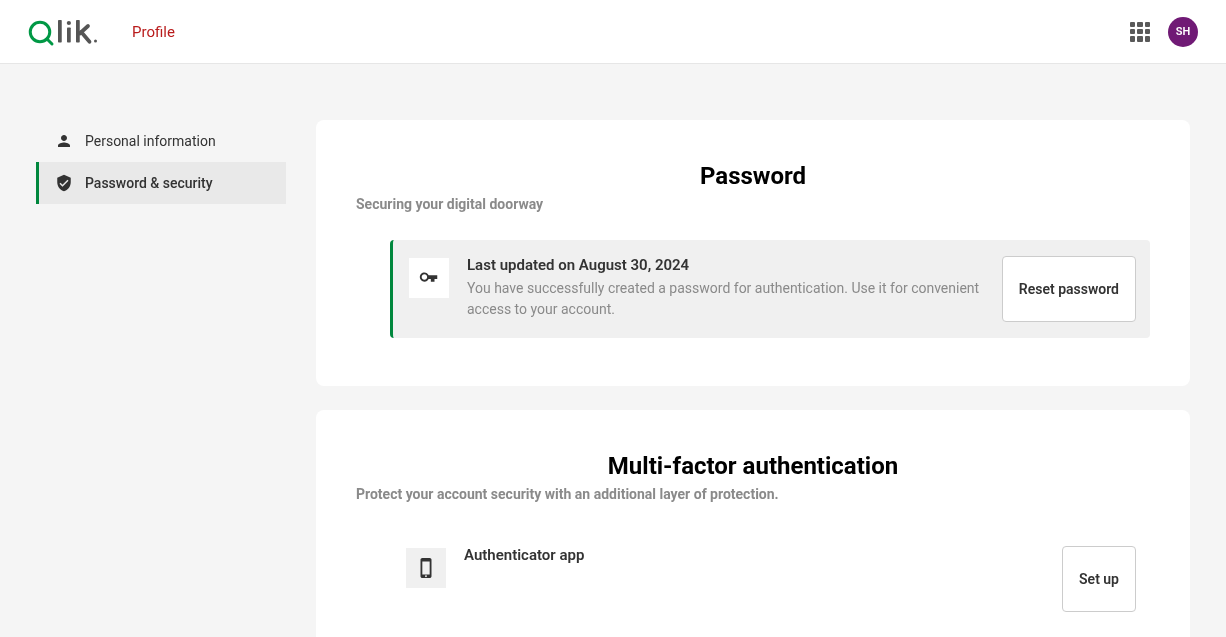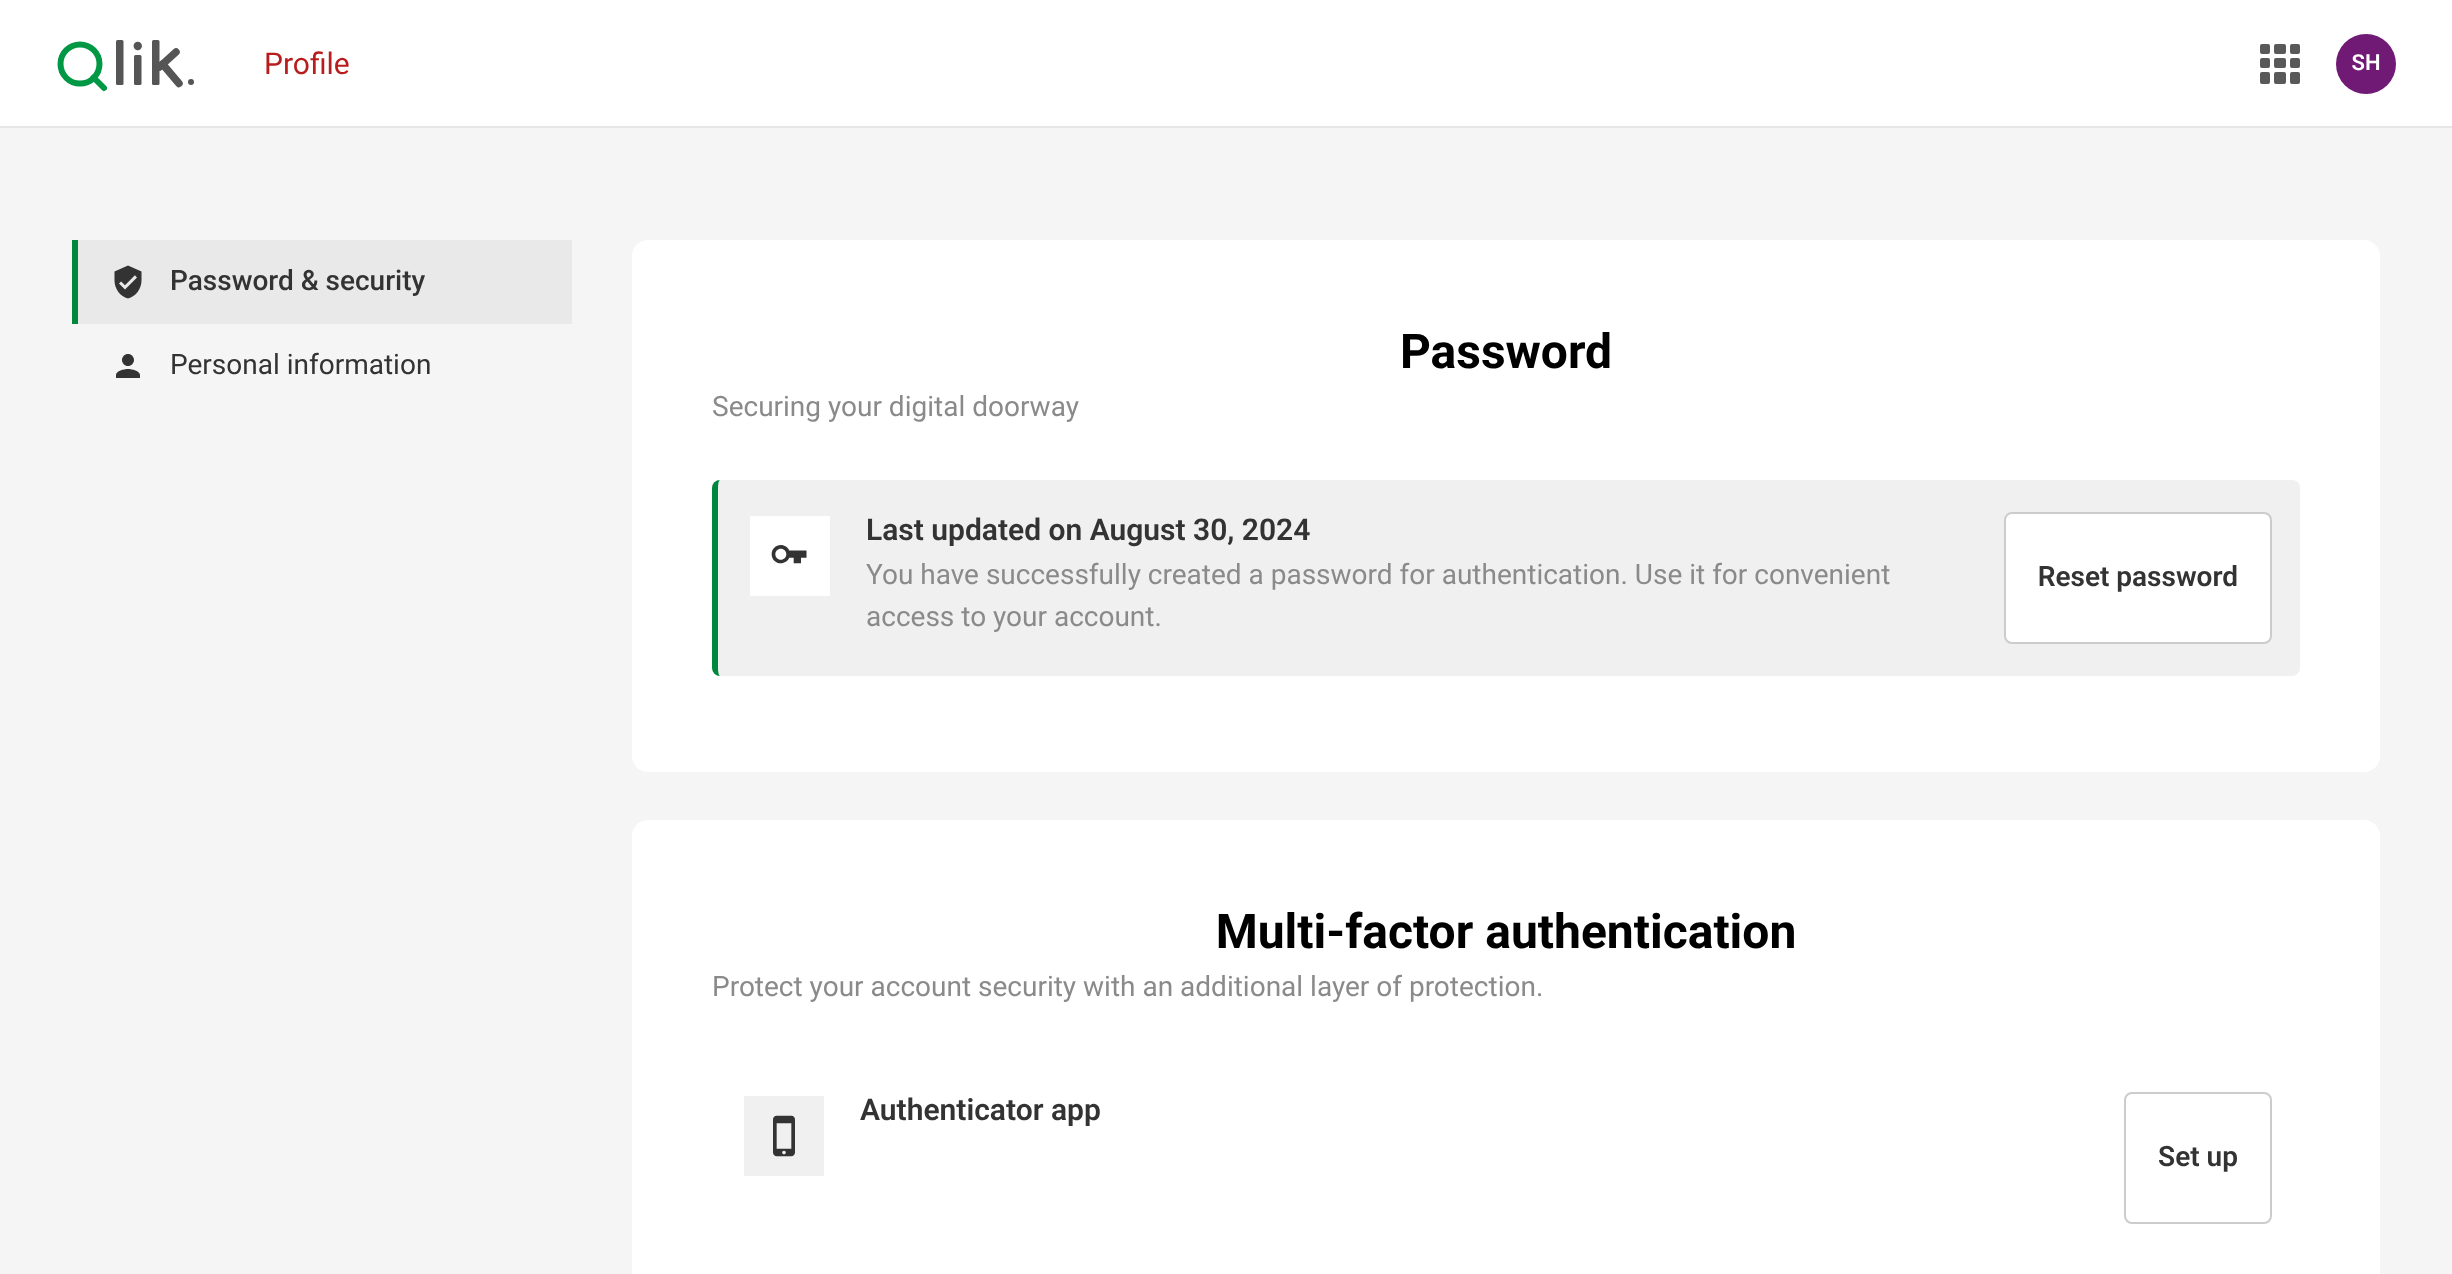--- a/index.html
+++ b/index.html
@@ -107,27 +107,29 @@
       font-size: 24px;
       font-weight: 700;
       color: #000000;
       margin-bottom: 6px;
       text-align: center;
     }
     .card-subtitle {
       font-size: 14px;
       color: #8a8a8a;
       margin-bottom: 28px;
+      font-weight: bold;
     }
     .info-row {
       display: flex;
       align-items: flex-start;
       gap: 18px;
       padding: 16px 14px 16px 16px;
       border-radius: 4px;
+      margin-left: 34px;
     }
     .info-row.highlighted {
       background: #f0f0f0;
       border-left: 3px solid #00873d;
     }
     .info-icon {
       width: 40px;
       height: 40px;
       background: #f0f0f0;
       display: flex;
@@ -205,31 +207,31 @@
       <span></span>
         <span></span>
         <span></span>
     </div>
     <div class="avatar">SH</div>
   </div>
 </div>
 
 <div class="page">
   <div class="sidebar">
+    <div class="sidebar-item">
+      <svg viewBox="0 0 24 24">
+          <path d="M12 12c2.21 0 4-1.79 4-4s-1.79-4-4-4-4 1.79-4 4 1.79 4 4 4zm0 2c-2.67 0-8 1.34-8 4v2h16v-2c0-2.66-5.33-4-8-4z"></path>
+        </svg>
+      <span>Personal information</span>
+    </div>
     <div class="sidebar-item active">
       <svg viewBox="0 0 24 24">
           <path d="M12 1L3 5v6c0 5.55 3.84 10.74 9 12 5.16-1.26 9-6.45 9-12V5l-9-4zm-2 16l-4-4 1.41-1.41L10 14.17l6.59-6.59L18 9l-8 8z"></path>
         </svg>
       <span>Password &amp; security</span>
-    </div>
-    <div class="sidebar-item">
-      <svg viewBox="0 0 24 24">
-          <path d="M12 12c2.21 0 4-1.79 4-4s-1.79-4-4-4-4 1.79-4 4 1.79 4 4 4zm0 2c-2.67 0-8 1.34-8 4v2h16v-2c0-2.66-5.33-4-8-4z"></path>
-        </svg>
-      <span>Personal information</span>
     </div>
   </div>
 
   <div class="main">
 
     <div class="card">
       <h2 class="card-title">Password</h2>
       <p class="card-subtitle">Securing your digital doorway</p>
       <div class="info-row highlighted">
         <div class="info-icon">

